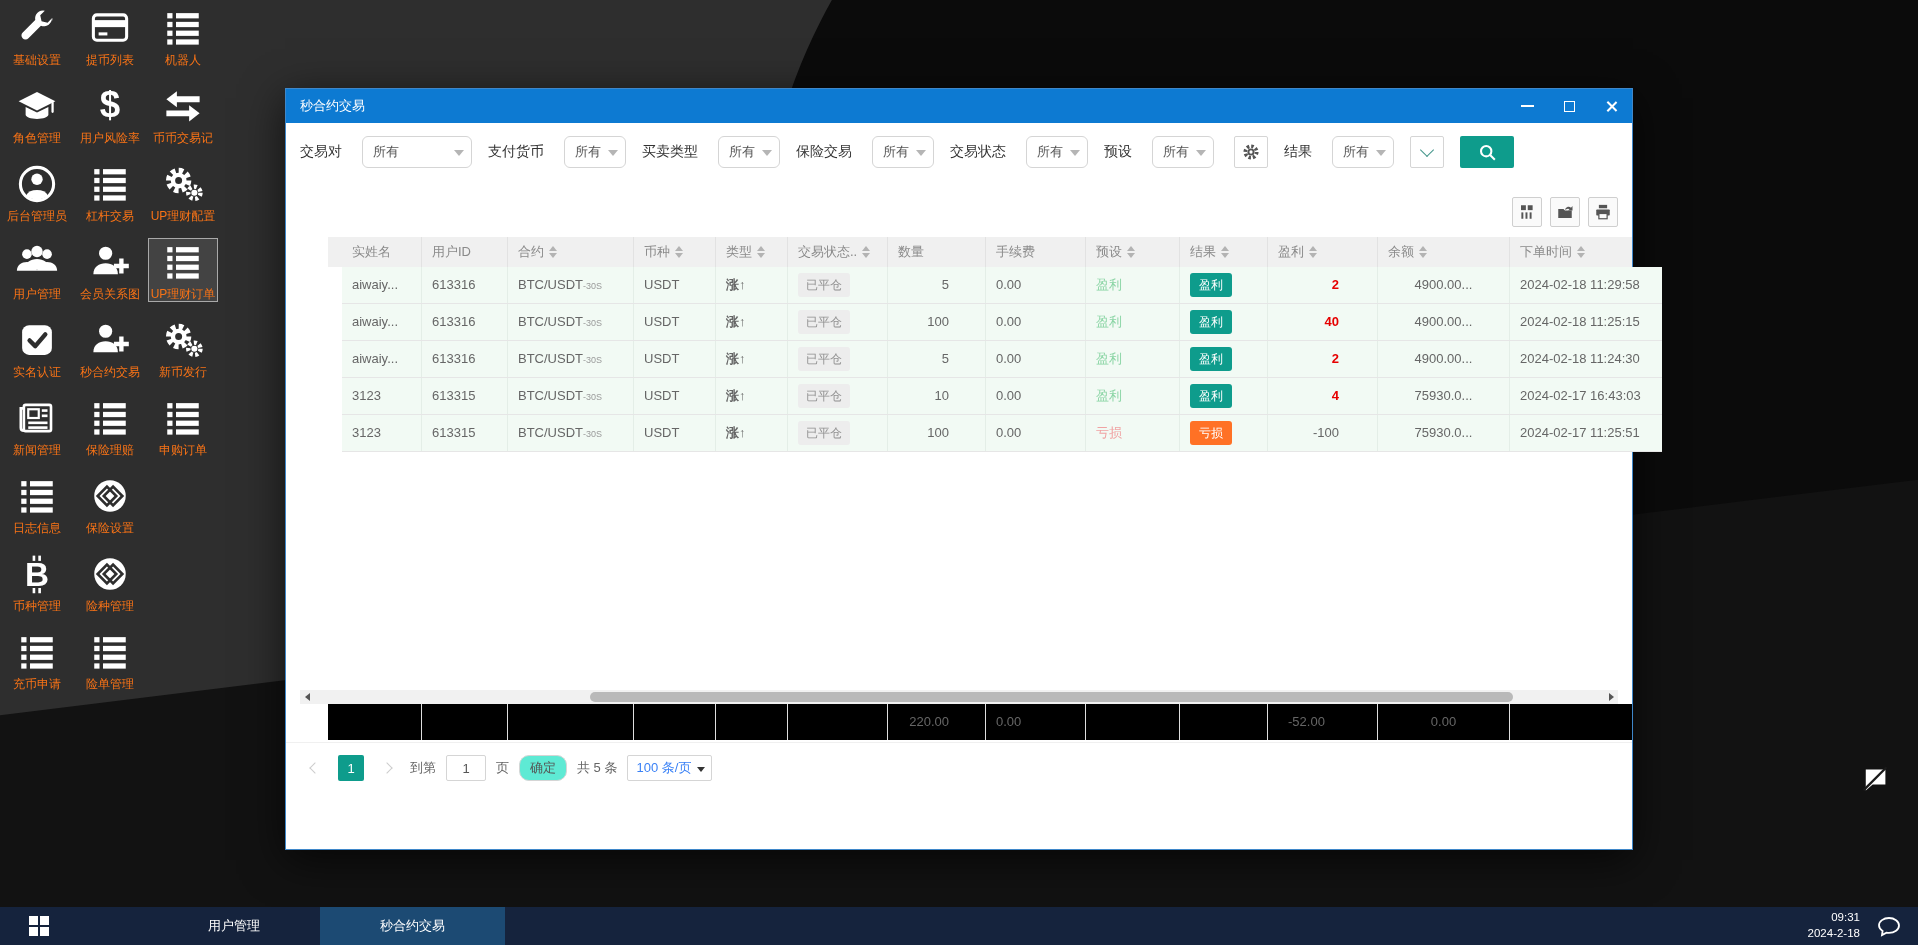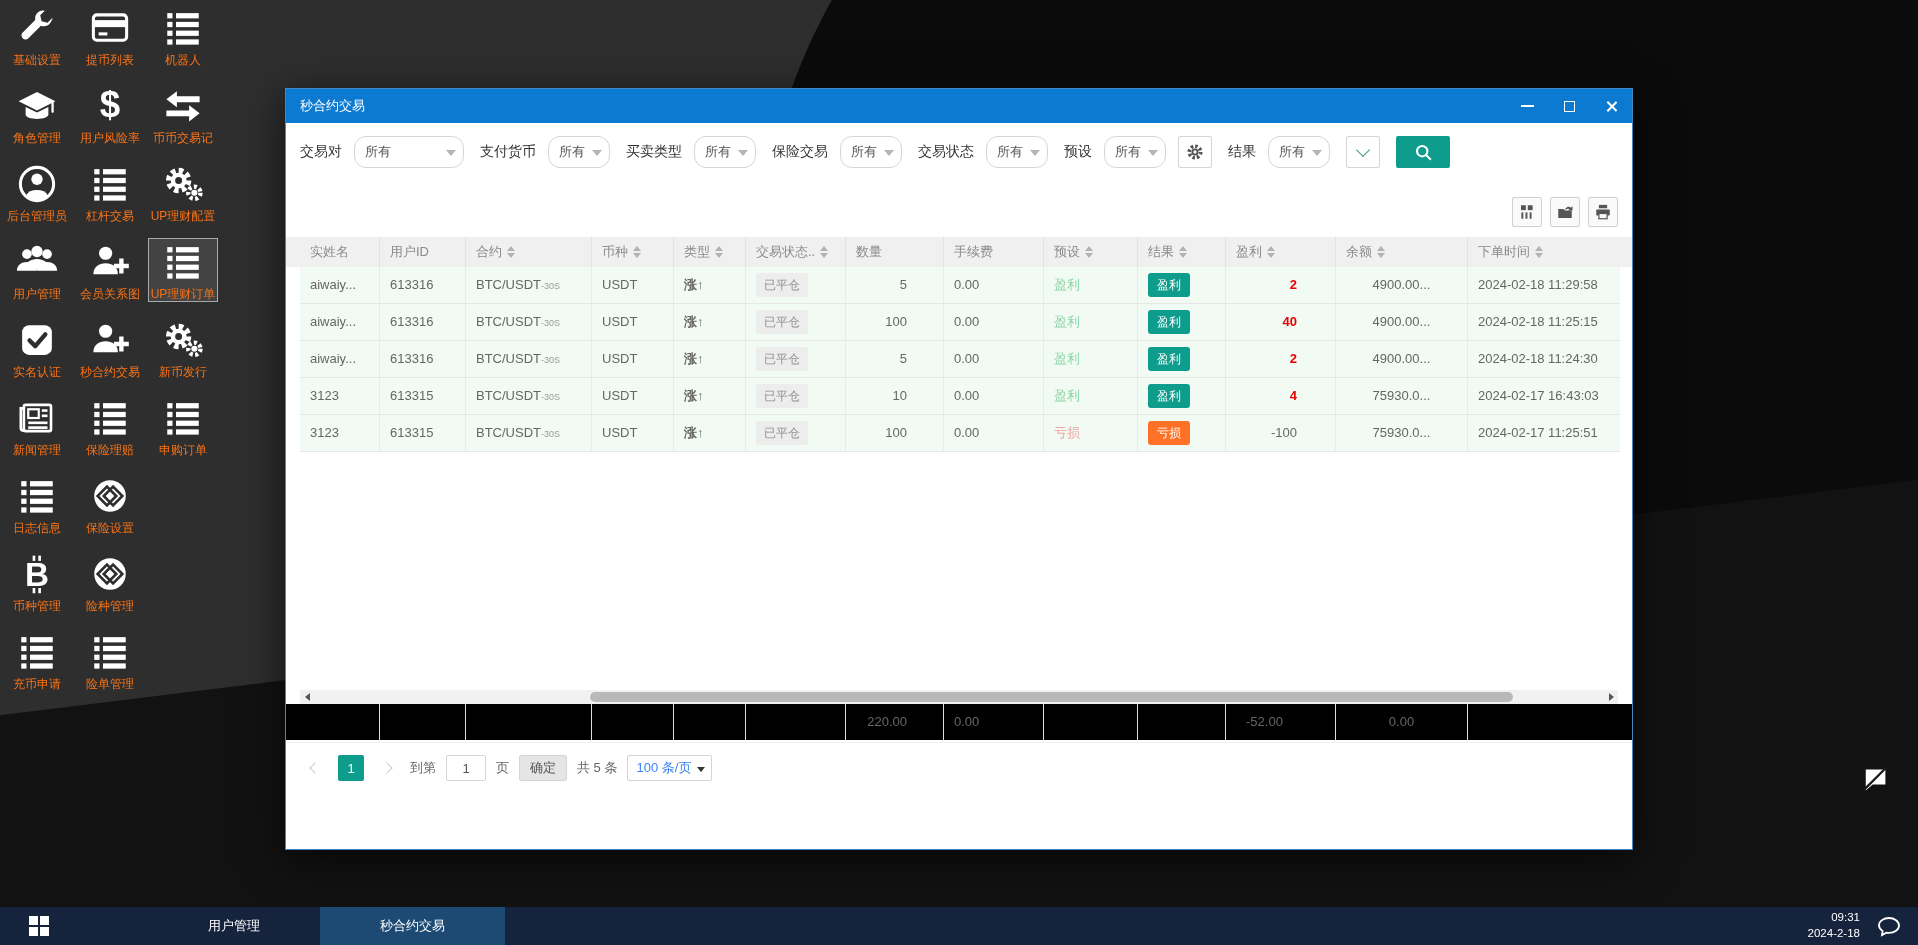--- a/index.html
+++ b/index.html
@@ -21,36 +21,36 @@
   .wtitle { font-size:13px; padding-left:14px; flex:1; }
   .wbtn { width:42px; height:34px; display:flex; align-items:center; justify-content:center; cursor:pointer; }
   .g-min { width:13px; height:2px; background:#fff; }
   .g-max { width:11px; height:11px; border:1.6px solid #fff; }
   .g-close { position:relative; width:13px; height:13px; }
   .g-close::before,.g-close::after { content:''; position:absolute; left:6px; top:0; width:1.7px; height:13px; background:#fff; }
   .g-close::before { transform:rotate(45deg);} .g-close::after{ transform:rotate(-45deg);}
 
   
   .filterbar { height:58px; display:flex; align-items:center; padding:0 14px; gap:16px; flex:none; }
-  .fgroup { display:flex; align-items:center; gap:12px; }
+  .fgroup { display:flex; align-items:center; gap:20px; }
   .flabel { font-size:14px; color:#333; white-space:nowrap; }
-  .sel { position:relative; height:32px; border:1px solid #d5d5d5; border-radius:12px; background:#fff; display:flex; align-items:center; padding:0 22px 0 10px; min-width:62px; cursor:pointer; }
+  .sel { position:relative; height:32px; border:1px solid #d5d5d5; border-radius:6px; background:#fff; display:flex; align-items:center; padding:0 22px 0 10px; min-width:62px; cursor:pointer; }
   .sel.wide { min-width:110px; }
   .selval { font-size:13px; color:#555; }
   .scaret { position:absolute; right:7px; top:13px; width:0; height:0; border:5px solid transparent; border-top:6px solid #b5b5b5; border-bottom:0; }
   .sqbtn { width:34px; height:32px; border:1px solid #d5d5d5; border-radius:2px; background:#fff; display:flex; align-items:center; justify-content:center; cursor:pointer; }
   .chev { width:10px; height:10px; border-right:1.8px solid #44968b; border-bottom:1.8px solid #44968b; transform:rotate(45deg); margin-top:-4px; }
   .searchbtn { width:54px; height:32px; background:#0e9c8c; border-radius:2px; display:flex; align-items:center; justify-content:center; cursor:pointer; border:none; }
 
   
   .toolbar { display:flex; justify-content:flex-end; gap:8px; padding:16px 14px 10px; flex:none; }
   .tbtn { width:30px; height:30px; border:1px solid #cfcfcf; border-radius:2px; background:#fafafa; display:flex; align-items:center; justify-content:center; cursor:pointer; color:#555; fill:#555; }
 
   
-  .tablewrap { padding:0 14px; flex:none; }
+  .tablewrap { padding:0 14px; flex:none;margin-left:42px; }
   .trow { display:flex; width:1320px; }
   .thead { background:#f0f0f0; }
   .thead .cell { height:30px; line-height:30px; font-size:13px; color:#8a8a8a; border-right:1px solid #e2e2e2; display:flex; align-items:center; }
   .tbody .trow { background:#f2faf4; border-bottom:1px solid #e6e6e6; }
   .tbody .cell { height:36px; line-height:35px; font-size:13px; color:#666; border-right:1px solid #e4eee7; }
   .cell { padding:0 10px; overflow:hidden; white-space:nowrap; flex:none; }
   .c0{width:80px;} .c1{width:86px;} .c2{width:126px;} .c3{width:82px;} .c4{width:72px;} .c5{width:100px;}
   .c6{width:98px;} .c7{width:100px;} .c8{width:94px;} .c9{width:88px;} .c10{width:110px;} .c11{width:132px;text-align:center;} .c12{width:152px; border-right:none !important;}
   .num { text-align:right; display:block; padding-right:26px; }
   .sort { display:inline-flex; flex-direction:column; margin-left:5px; gap:2px; }
@@ -84,21 +84,21 @@
 
   
   .pagebar { display:flex; align-items:center; gap:10px; padding:12px 16px; border-top:1px solid #f0f0f0; margin-top:2px; flex:none; }
   .pchev { width:26px; height:26px; display:flex; align-items:center; justify-content:center; cursor:pointer; }
   .pchev span { width:8px; height:8px; border-left:1.6px solid #ccc; border-bottom:1.6px solid #ccc; }
   .pchev.prev span { transform:rotate(45deg); }
   .pchev.next span { transform:rotate(225deg); }
   .pcur { min-width:26px; height:26px; background:#0e9c8c; color:#fff; font-size:13px; display:flex; align-items:center; justify-content:center; border-radius:2px; cursor:pointer; }
   .ptext { font-size:13px; color:#666; }
   .goto-input { width:40px; height:26px; border:1px solid #d5d5d5; border-radius:2px; text-align:center; font-size:13px; color:#555; }
-  .confirmbtn { height:26px; padding:0 10px; background:#e5e5e5; border:1px solid #d5d5d5; border-radius:2px; font-size:13px; color:#555; cursor:pointer; }
+  .confirmbtn { height:26px; padding:0 10px; background:#5eead4; border:1px solid #d5d5d5; border-radius:10px; font-size:13px; color:#555; cursor:pointer; }
   .ppsel { position:relative; height:26px; border:1px solid #d5d5d5; border-radius:2px; display:flex; align-items:center; padding:0 20px 0 8px; font-size:13px; color:#3b82f6; cursor:pointer; }
   .bcaret { position:absolute; right:6px; top:11px; width:0; height:0; border:4px solid transparent; border-top:5px solid #333; border-bottom:0; }
 
   
   .taskbar { position:absolute; left:0; bottom:0; width:1918px; height:38px; background:#15233d; z-index:10; display:flex; align-items:center; }
   .startbtn { width:78px; height:38px; display:flex; align-items:center; justify-content:center; cursor:pointer; }
   .winlogo { display:grid; grid-template-columns:9px 9px; grid-template-rows:9px 9px; gap:2px; }
   .winlogo i { background:#fff; display:block; }
   .taskitem { height:38px; display:flex; align-items:center; justify-content:center; color:#fff; font-size:13px; cursor:pointer; padding:0 60px; }
   .taskitem.t1 { margin-left:70px; }

